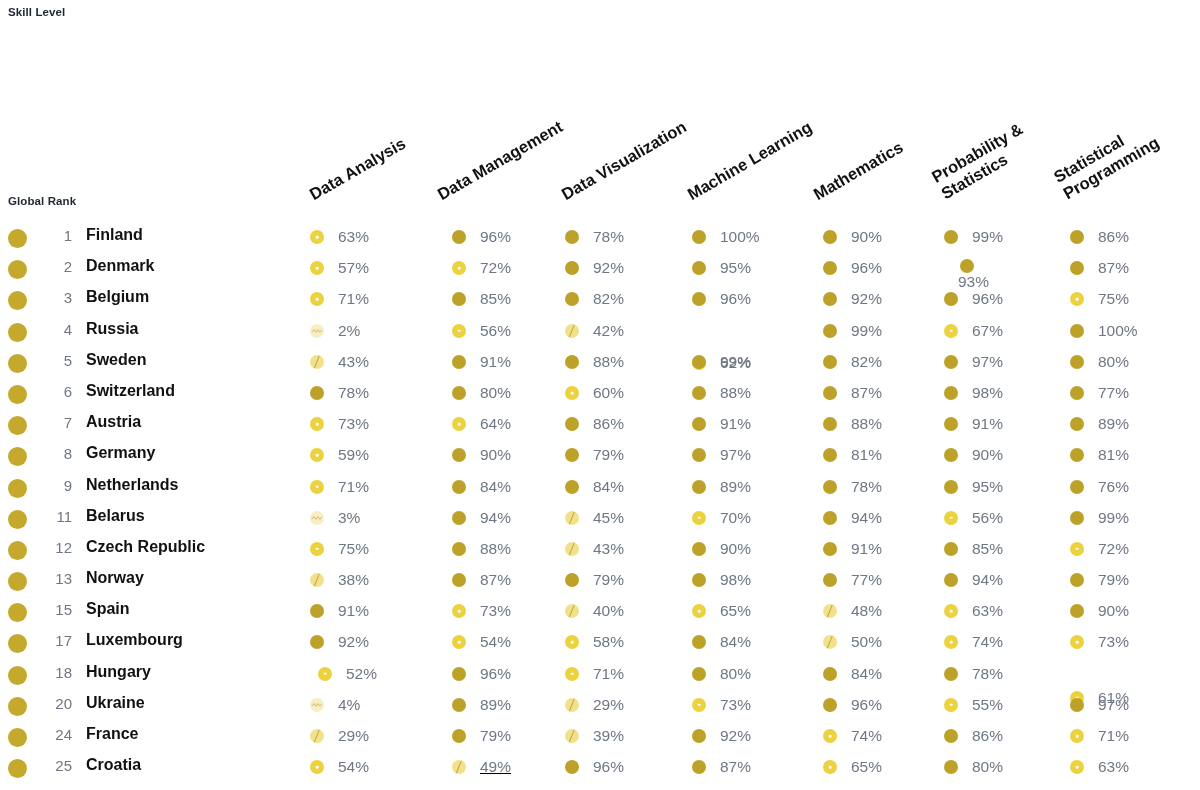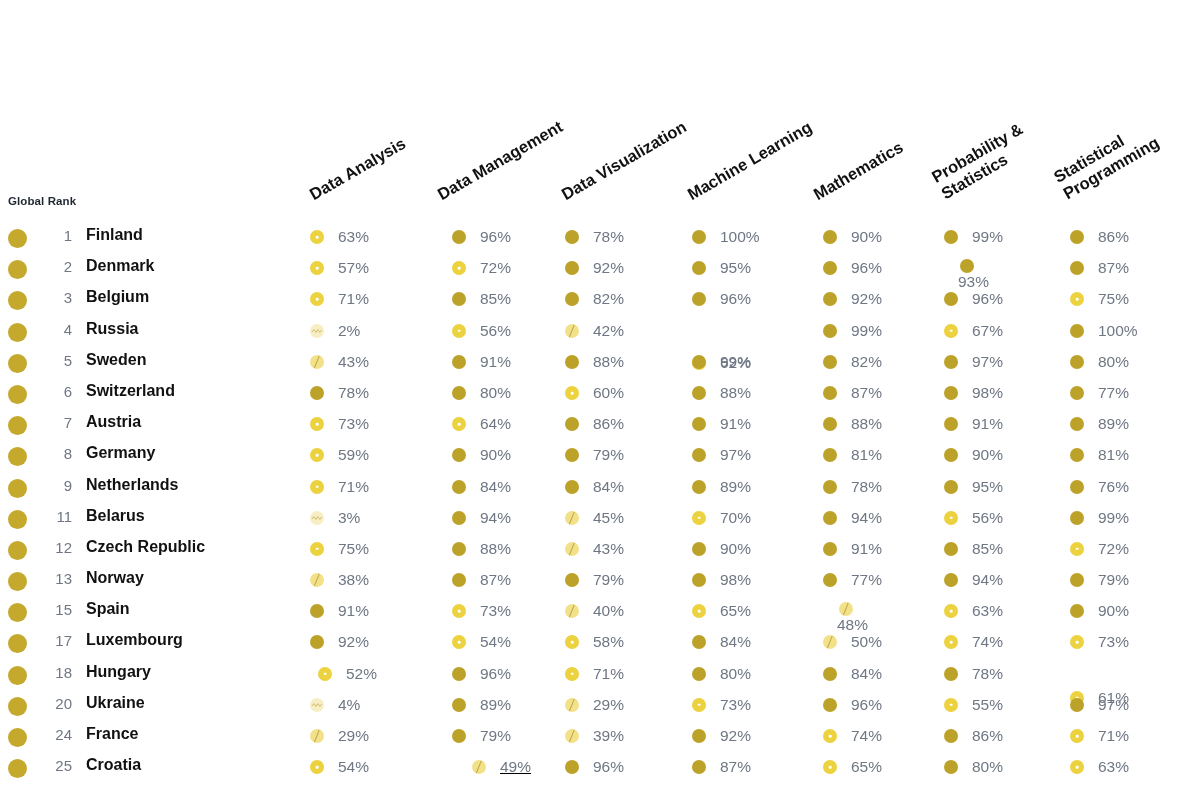--- a/index.html
+++ b/index.html
@@ -126,20 +126,21 @@
     font-size: 15.5px;
     color: #6f7784;
     margin-left: 14px;
     white-space: nowrap;
   }
 </style>
 </head>
 <body>
 
 <div id="legend-block">
+  <div id="legend-title">Skill Level</div>
 </div>
 
 <div id="header-row">
     <div class="col-header" style="left: 316px; bottom: 6px;">
       <div>Data Analysis</div>
     </div>
     <div class="col-header" style="left: 444px; bottom: 6px;">
       <div>Data Management</div>
     </div>
     <div class="col-header" style="left: 568px; bottom: 6px;">
@@ -581,21 +582,21 @@
         <span class="pct">73%</span>
       </div>
       <div class="data-cell" style="left: 565px; align-items: center;">
         <span class="mark sm emerging"></span>
         <span class="pct">40%</span>
       </div>
       <div class="data-cell" style="left: 692px;">
         <span class="mark sm competitive"></span>
         <span class="pct">65%</span>
       </div>
-      <div class="data-cell" style="left: 823px; flex-direction: column;">
+      <div class="data-cell" style="left: 823px;">
         <span class="mark sm emerging"></span>
         <span class="pct">48%</span>
       </div>
       <div class="data-cell" style="left: 944px;">
         <span class="mark sm competitive"></span>
         <span class="pct">63%</span>
       </div>
       <div class="data-cell" style="left: 1070px;">
         <span class="mark sm cutting-edge"></span>
         <span class="pct">90%</span>
@@ -738,21 +739,21 @@
       </div>
     </div>
     <div class="row">
       <div class="cell-rank-dot"><span class="mark"></span></div>
       <div class="cell-rank-num">25</div>
       <div class="cell-country">Croatia</div>
       <div class="data-cell" style="left: 310px;">
         <span class="mark sm competitive"></span>
         <span class="pct">54%</span>
       </div>
-      <div class="data-cell" style="left: 472px; text-decoration: underline;">
+      <div class="data-cell" style="left: 452px; text-decoration: underline;">
         <span class="mark sm emerging"></span>
         <span class="pct">49%</span>
       </div>
       <div class="data-cell" style="left: 565px;">
         <span class="mark sm cutting-edge"></span>
         <span class="pct">96%</span>
       </div>
       <div class="data-cell" style="left: 692px;">
         <span class="mark sm cutting-edge"></span>
         <span class="pct">87%</span>

